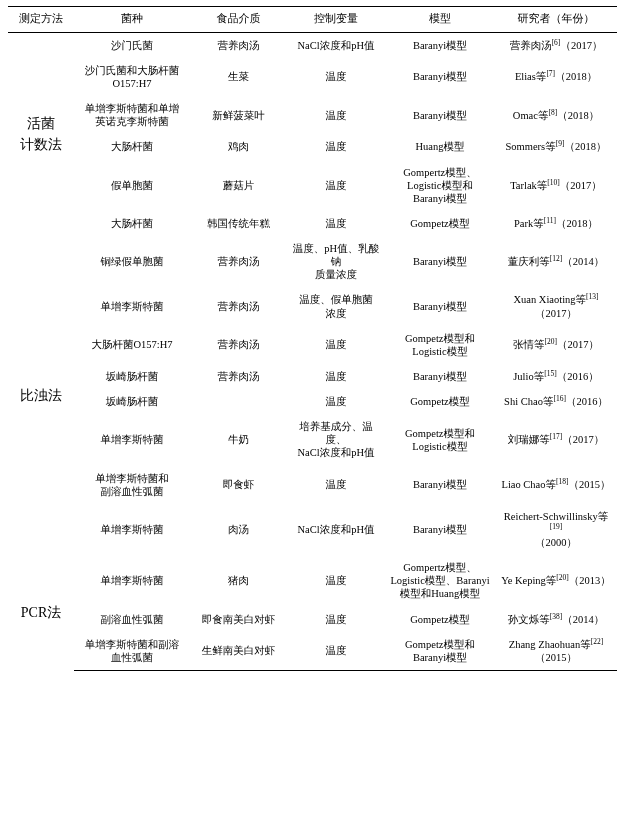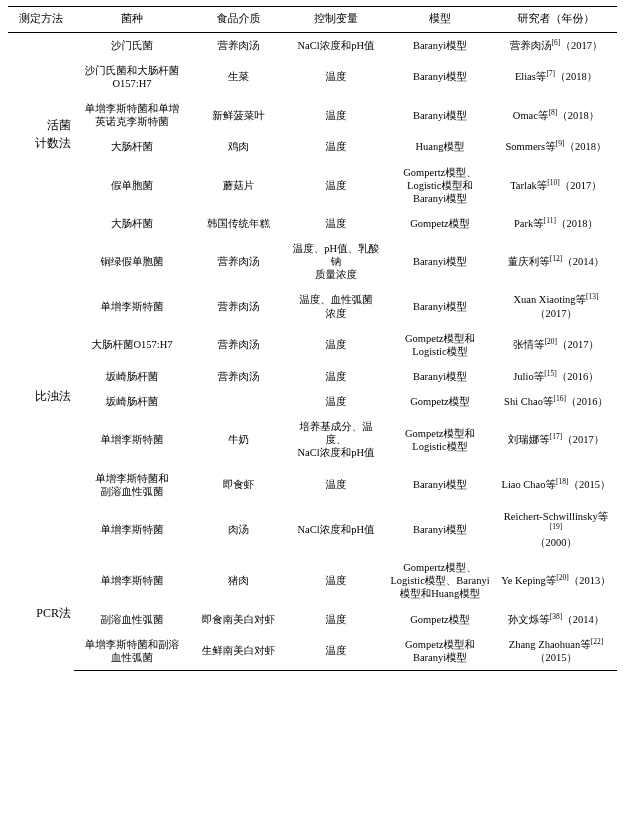--- a/index.html
+++ b/index.html
@@ -48,22 +48,22 @@
     text-align: center;
     vertical-align: middle;
     padding: 6px 3px 6px 3px;
     border: none;
   }
   tbody tr.last-row td {
     border-bottom: 1.6px solid #000;
   }
   td.group-cell {
     vertical-align: middle;
-    text-align: right;
-    font-size: 12px;
+    text-align: center;
+    font-size: 14px;
     line-height: 1.5;
     white-space: pre-line;
   }
   .cell-multiline {
     white-space: pre-line;
   }
   .sup {
     font-size: 7.5px;
     vertical-align: super;
     line-height: 0;
@@ -152,21 +152,21 @@
         <td class="cell-multiline">铜绿假单胞菌</td>
         <td class="cell-multiline">营养肉汤</td>
         <td class="cell-multiline">温度、pH值、乳酸钠
 质量浓度</td>
         <td class="cell-multiline">Baranyi模型</td>
         <td><span>董庆利等</span><span class="sup">[12]</span><span>（2014）</span></td>
       </tr>
       <tr>
         <td class="cell-multiline">单增李斯特菌</td>
         <td class="cell-multiline">营养肉汤</td>
-        <td class="cell-multiline">温度、血性弧菌
+        <td class="cell-multiline">温度、假单胞菌
 浓度</td>
         <td class="cell-multiline">Baranyi模型</td>
         <td><span>Xuan Xiaoting等</span><span class="sup">[13]</span><br><span>（2017）</span></td>
       </tr>
       <tr>
         <td class="cell-multiline">大肠杆菌O157:H7</td>
         <td class="cell-multiline">营养肉汤</td>
         <td class="cell-multiline">温度</td>
         <td class="cell-multiline">Gompetz模型和
 Logistic模型</td>

